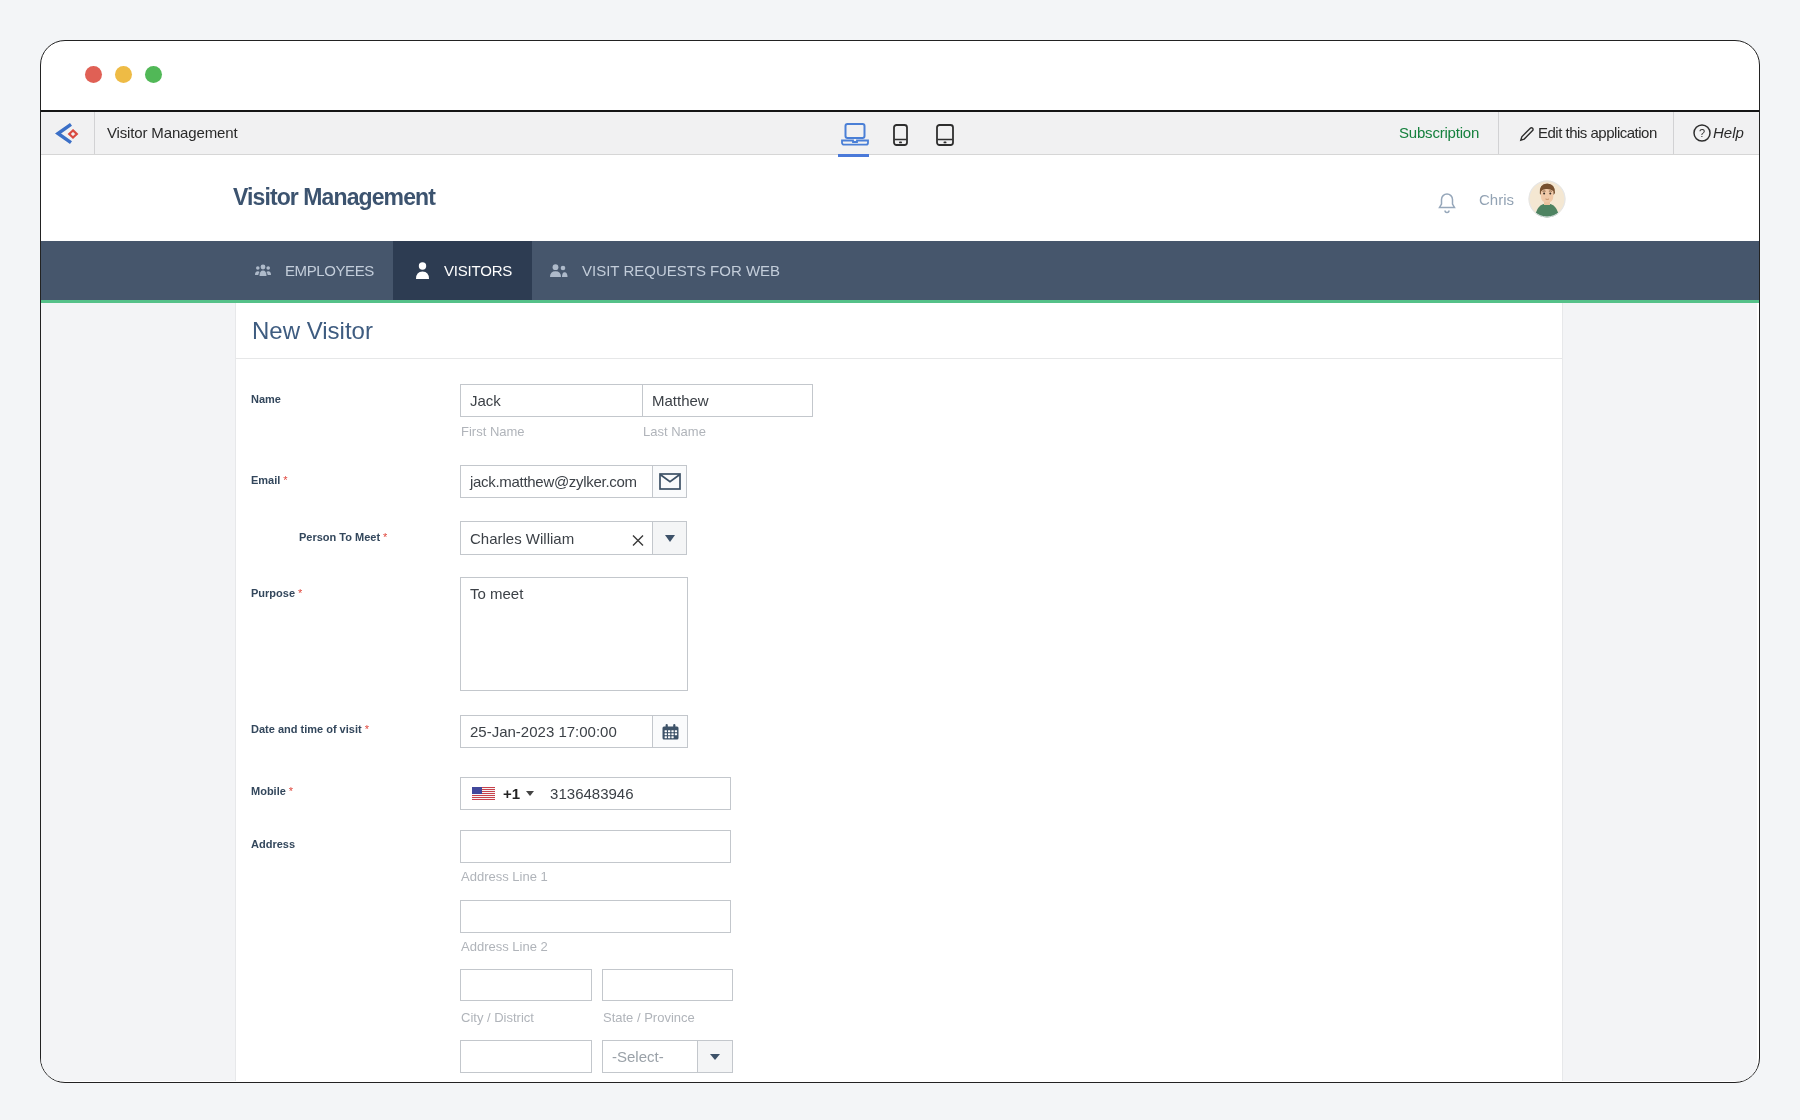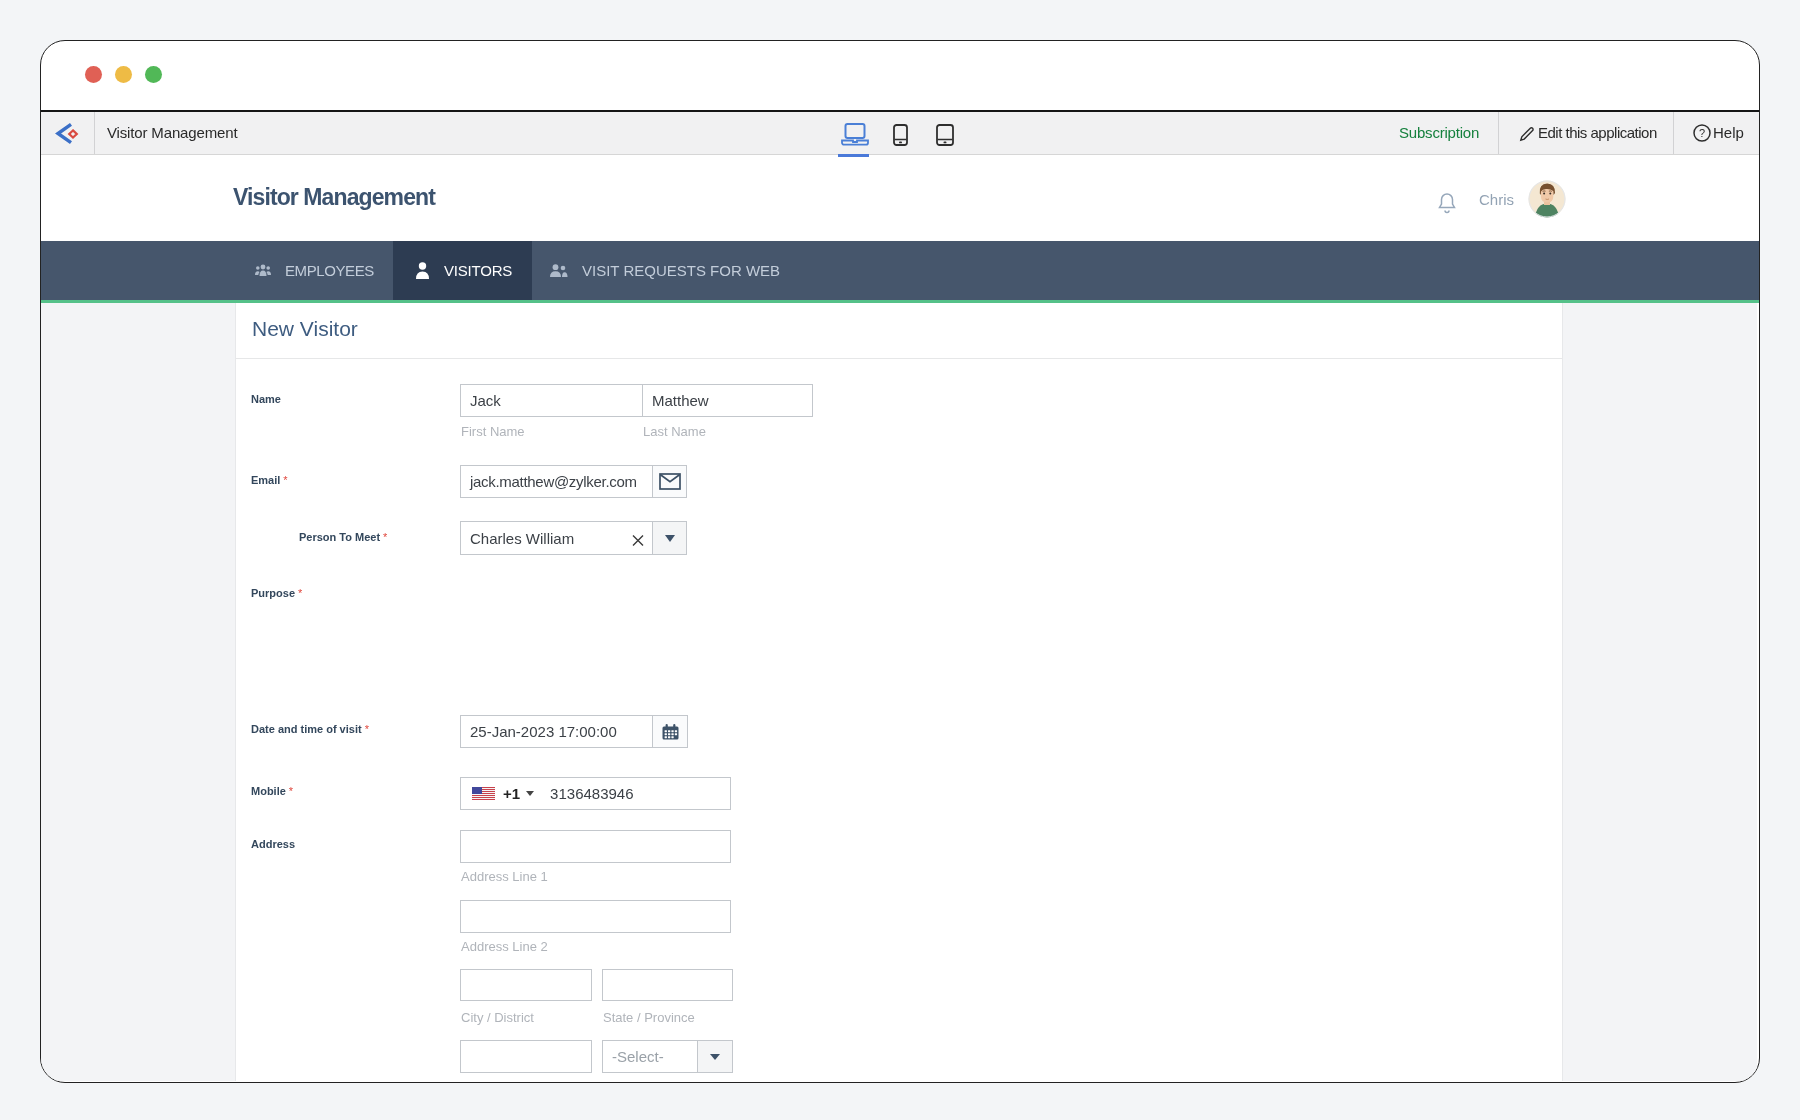--- a/index.html
+++ b/index.html
@@ -17,21 +17,21 @@
 
 .navbar { position:absolute; left:0; top:200px; width:100%; height:59px; background:#46566c; }
 .navgreen { position:absolute; left:0; top:259px; width:100%; height:3px; background:#55c189; }
 .tab { position:absolute; top:0; height:59px; display:flex; align-items:center; }
 .tab-text { font-size:15px; letter-spacing:0; color:#c3cdda; }
 
 .content-left { position:absolute; left:0; top:262px; width:194px; height:778px; background:#f3f4f6; }
 .content-right { position:absolute; left:1522px; top:262px; width:194px; height:778px; background:#f3f4f6; }
 .panel { position:absolute; left:194px; top:262px; width:1328px; height:778px; background:#fff; border-left:1px solid #e7e8ea; border-right:1px solid #e7e8ea; }
 .nv-head { position:absolute; left:0; top:0; width:100%; height:56px; border-bottom:1px solid #e6e7e8; }
-.nv-title { position:absolute; left:16px; top:14px; font-size:21px; color:#3e5c80;text-align:center; }
+.nv-title { position:absolute; left:16px; top:14px; font-size:24px; color:#3e5c80;text-align:center; }
 
 .flabel { position:absolute; font-size:11px; font-weight:bold; color:#33475c; }
 .req { color:#e0473d; margin-left:3px; font-weight:normal; }
 .finput { position:absolute; background:#fff; border:1px solid #c3c7cc; font-size:15px; color:#3c4147; display:flex; align-items:center; padding-left:9px; }
 .fbtn { position:absolute; background:#fafbfc; border:1px solid #c3c7cc; border-left:none; display:flex; align-items:center; justify-content:center; }
 .helper { position:absolute; font-size:13px; color:#b0b4ba; }
 .caret { width:0; height:0; border-left:5.5px solid transparent; border-right:5.5px solid transparent; border-top:7px solid #3d5269; }
 </style>
 </head>
 <body>
@@ -69,21 +69,21 @@
   <div class="tdiv" style="left:1457px;"></div>
   <svg class="abs" style="left:1478px; top:84px;" width="17" height="17" viewBox="0 0 17 17">
     <path d="M1.8 15.2 L2.8 11.8 L11.3 3.3 a1.6 1.6 0 0 1 2.3 2.3 L5.2 14.1 Z" fill="none" stroke="#2e2e2e" stroke-width="1.4"></path>
   </svg>
   <div class="tb-text" style="left:1497px; top:83px; letter-spacing:-0.5px;">Edit this application</div>
   <div class="tdiv" style="left:1632px;"></div>
   <svg class="abs" style="left:1652px; top:83px;" width="18" height="18" viewBox="0 0 18 18">
     <circle cx="9" cy="9" r="8" fill="none" stroke="#2e2e2e" stroke-width="1.5"></circle>
     <text x="9" y="13" font-size="11" text-anchor="middle" fill="#2e2e2e" font-family="Liberation Sans">?</text>
   </svg>
-  <div class="tb-text" style="left:1672px; top:83px;">Help</div>
+  <div class="tb-text" style="left:1672px; top:83px;font-style:italic;">Help</div>
 
   <div class="bigtitle">Visitor Management</div>
   <svg class="abs" style="left:1397px; top:151px;" width="18" height="22" viewBox="0 0 18 22">
     <path d="M9 2 a5.5 5.5 0 0 1 5.5 5.5 V12 l2 3.5 H1.5 L3.5 12 V7.5 A5.5 5.5 0 0 1 9 2 Z" fill="none" stroke="#96a7ba" stroke-width="1.5"></path>
     <path d="M7 18.5 a2 2 0 0 0 4 0" fill="none" stroke="#96a7ba" stroke-width="1.5"></path>
   </svg>
   <div class="abs" style="left:1438px; top:150px; font-size:15px; color:#93a3b4;">Chris</div>
   <svg class="abs" style="left:1487px; top:139px;" width="38" height="38" viewBox="0 0 38 38">
     <defs>
         <clipPath id="avc">
@@ -157,20 +157,21 @@
   <div class="flabel" style="left:210px; top:490px;margin-left:48px;">Person To Meet<span class="req">*</span></div>
   <div class="finput" style="left:419px; top:480px; width:193px; height:34px;">Charles William</div>
   <svg class="abs" style="left:591px; top:494px;" width="12" height="11" viewBox="0 0 12 11">
       <path d="M1 0.5 L11 10.5 M11 0.5 L1 10.5" stroke="#3a3a3a" stroke-width="1.4"></path>
     </svg>
   <div class="fbtn" style="left:612px; top:480px; width:34px; height:34px; background:#f4f5f6;">
       <div class="caret"></div>
     </div>
 
   <div class="flabel" style="left:210px; top:546px;">Purpose<span class="req">*</span></div>
+  <div class="finput" style="left:419px; top:536px; width:228px; height:114px; align-items:flex-start; padding-top:7px;">To meet</div>
 
   <div class="flabel" style="left:210px; top:682px;">Date and time of visit<span class="req">*</span></div>
   <div class="finput" style="left:419px; top:674px; width:193px; height:33px;">25-Jan-2023 17:00:00</div>
   <div class="fbtn" style="left:612px; top:674px; width:35px; height:33px;">
     <svg width="17" height="16" viewBox="0 0 17 16">
       <rect x="0.5" y="2.6" width="16" height="12.9" rx="1.5" fill="#3d5268"></rect>
       <rect x="3.6" y="0" width="2.2" height="4.6" rx="1.1" fill="#3d5268"></rect>
       <rect x="11.2" y="0" width="2.2" height="4.6" rx="1.1" fill="#3d5268"></rect>
       <g fill="#fff">
         <rect x="2.6" y="6.2" width="2.3" height="2" rx="0.4"></rect>

